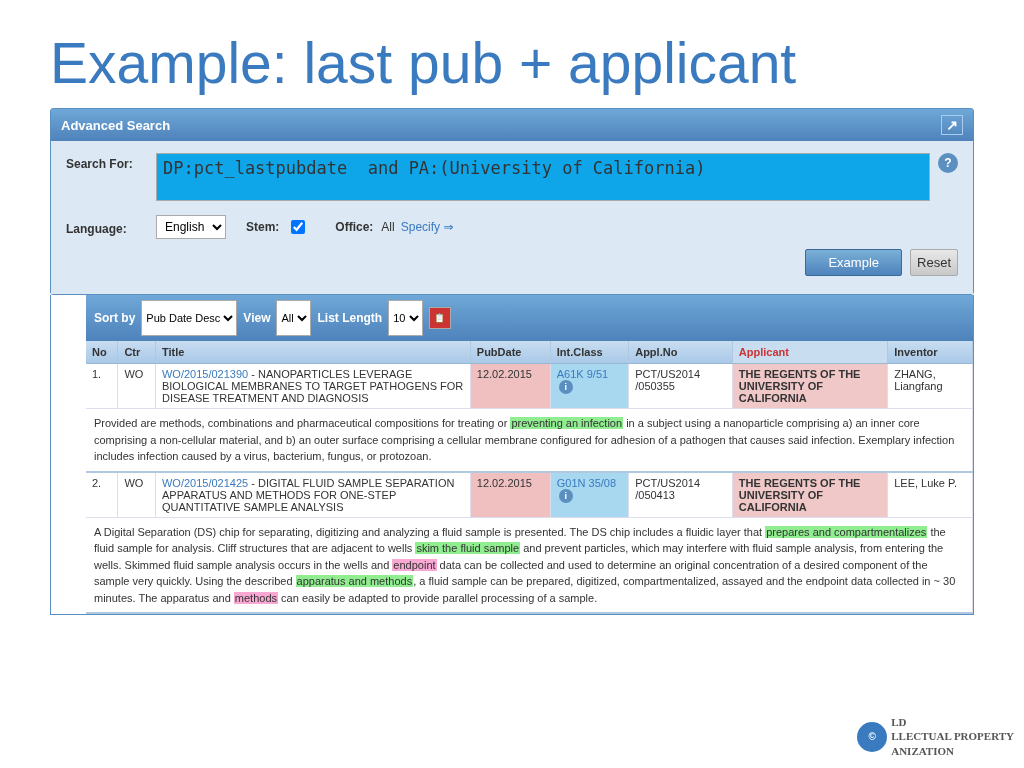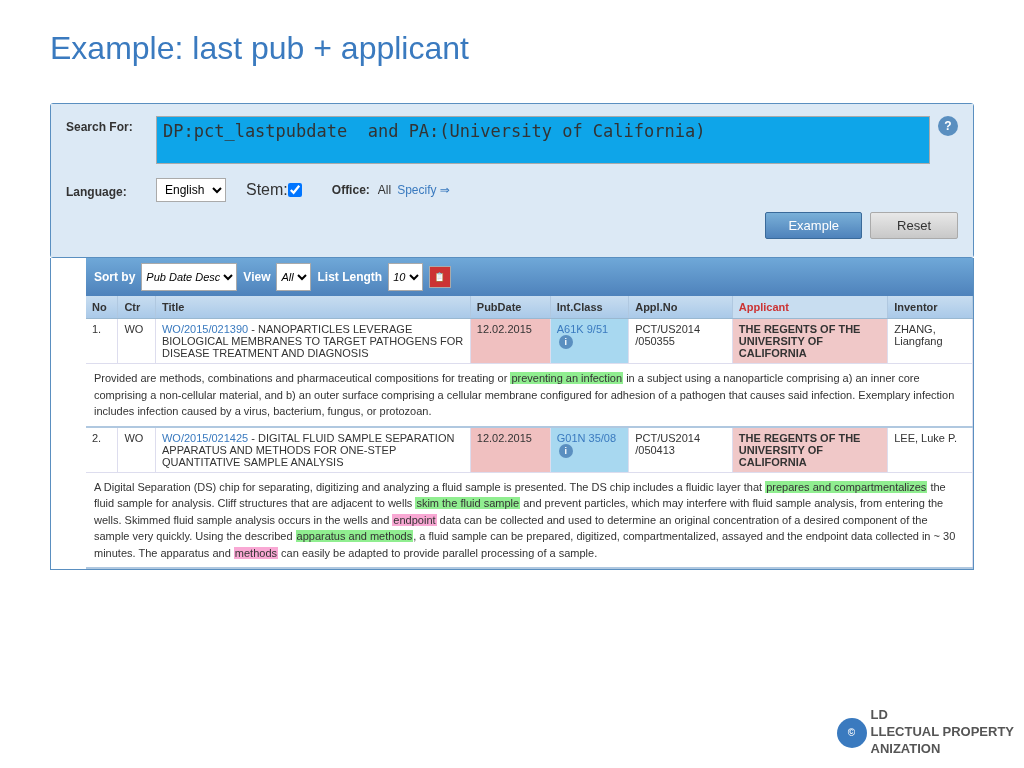--- a/index.html
+++ b/index.html
@@ -6,24 +6,24 @@
     body {
       font-family: Arial, sans-serif;
       background: #ffffff;
       width: 1024px;
       min-height: 768px;
       position: relative;
       overflow: hidden;
     }
 
     .page-title {
-      font-size: 32px;
+      font-size: 57px;
       color: #3a7abf;
       font-weight: 300;
-      padding: 30px 50px 36px 50px;
+      padding: 30px 50px 12px 50px;
     }
 
     .advanced-search-container {
       margin: 0 50px;
       border: 1px solid #5a8fc0;
       border-radius: 3px;
     }
 
     .advanced-search-header {
       background: linear-gradient(to bottom, #6fa8d8, #4e82bb);
@@ -104,25 +104,25 @@
 
     .form-select {
       font-size: 12px;
       padding: 2px 4px;
       border: 1px solid #aaa;
       background: white;
       height: 24px;
     }
 
     .stem-label {
-      font-size: 16px;
-      font-weight: normal;
+      font-size: 12px;
+      font-weight: bold;
       color: #333;
       margin-left: 20px;
-      margin-right: 0;
+      margin-right: 12px;
     }
 
     .stem-checkbox {
       width: 14px;
       height: 14px;
     }
 
     .office-label {
       font-size: 12px;
       font-weight: bold;
@@ -158,21 +158,21 @@
       padding: 5px 22px;
       font-size: 13px;
       cursor: pointer;
       border-radius: 2px;
     }
 
     .btn-reset {
       background: linear-gradient(to bottom, #e8e8e8, #c8c8c8);
       color: #333;
       border: 1px solid #aaa;
-      padding: 5px 26px;
+      padding: 5px 6px;
       font-size: 13px;
       cursor: pointer;
       border-radius: 2px;
     }
 
     .tooltip-row {
       display: flex;
       align-items: center;
       font-size: 11px;
       color: #333;
@@ -203,23 +203,22 @@
 
     .toolbar-label {
       font-size: 12px;
       color: white;
       font-weight: bold;
     }
 
     .toolbar-select {
       font-size: 11px;
       border: 1px solid #aaa;
-      height: 28px;
+      height: 36px;
       background: white;
-      font-style: italic;
     }
 
     .toolbar-icon {
       width: 22px;
       height: 22px;
       background: white;
       border: 1px solid #aaa;
       display: flex;
       align-items: center;
       justify-content: center;
@@ -328,42 +327,47 @@
       background: #3a7abf;
       color: white;
       font-size: 10px;
       display: flex;
       align-items: center;
       justify-content: center;
       font-weight: bold;
     }
 
     .wipo-text {
-      font-size: 13px;
+      font-size: 11px;
       color: #555;
       line-height: 1.3;
       font-weight: bold;
+      font-family: Liberation Serif, serif;
     }
 
     .highlight-green {
       background: #90ee90;
       padding: 0 1px;
     }
 
     .highlight-orange {
       background: #f9a8d4;
       padding: 0 1px;
     }
   </style>
 </head>
 <body>
 
 <h1 class="page-title">Example: last pub + applicant</h1>
 
 <div class="advanced-search-container">
+  <div class="advanced-search-header">
+    <span>Advanced Search</span>
+    <span class="expand-icon">↗</span>
+  </div>
 
   <div class="search-form">
 
     <div class="form-row">
       <div class="form-label">Search For:</div>
       <div class="search-textarea-wrapper">
         <textarea class="search-textarea" style="">DP:pct_lastpubdate  and PA:(University of California)</textarea>
       </div>
       <div class="help-icon">?</div>
     </div>

